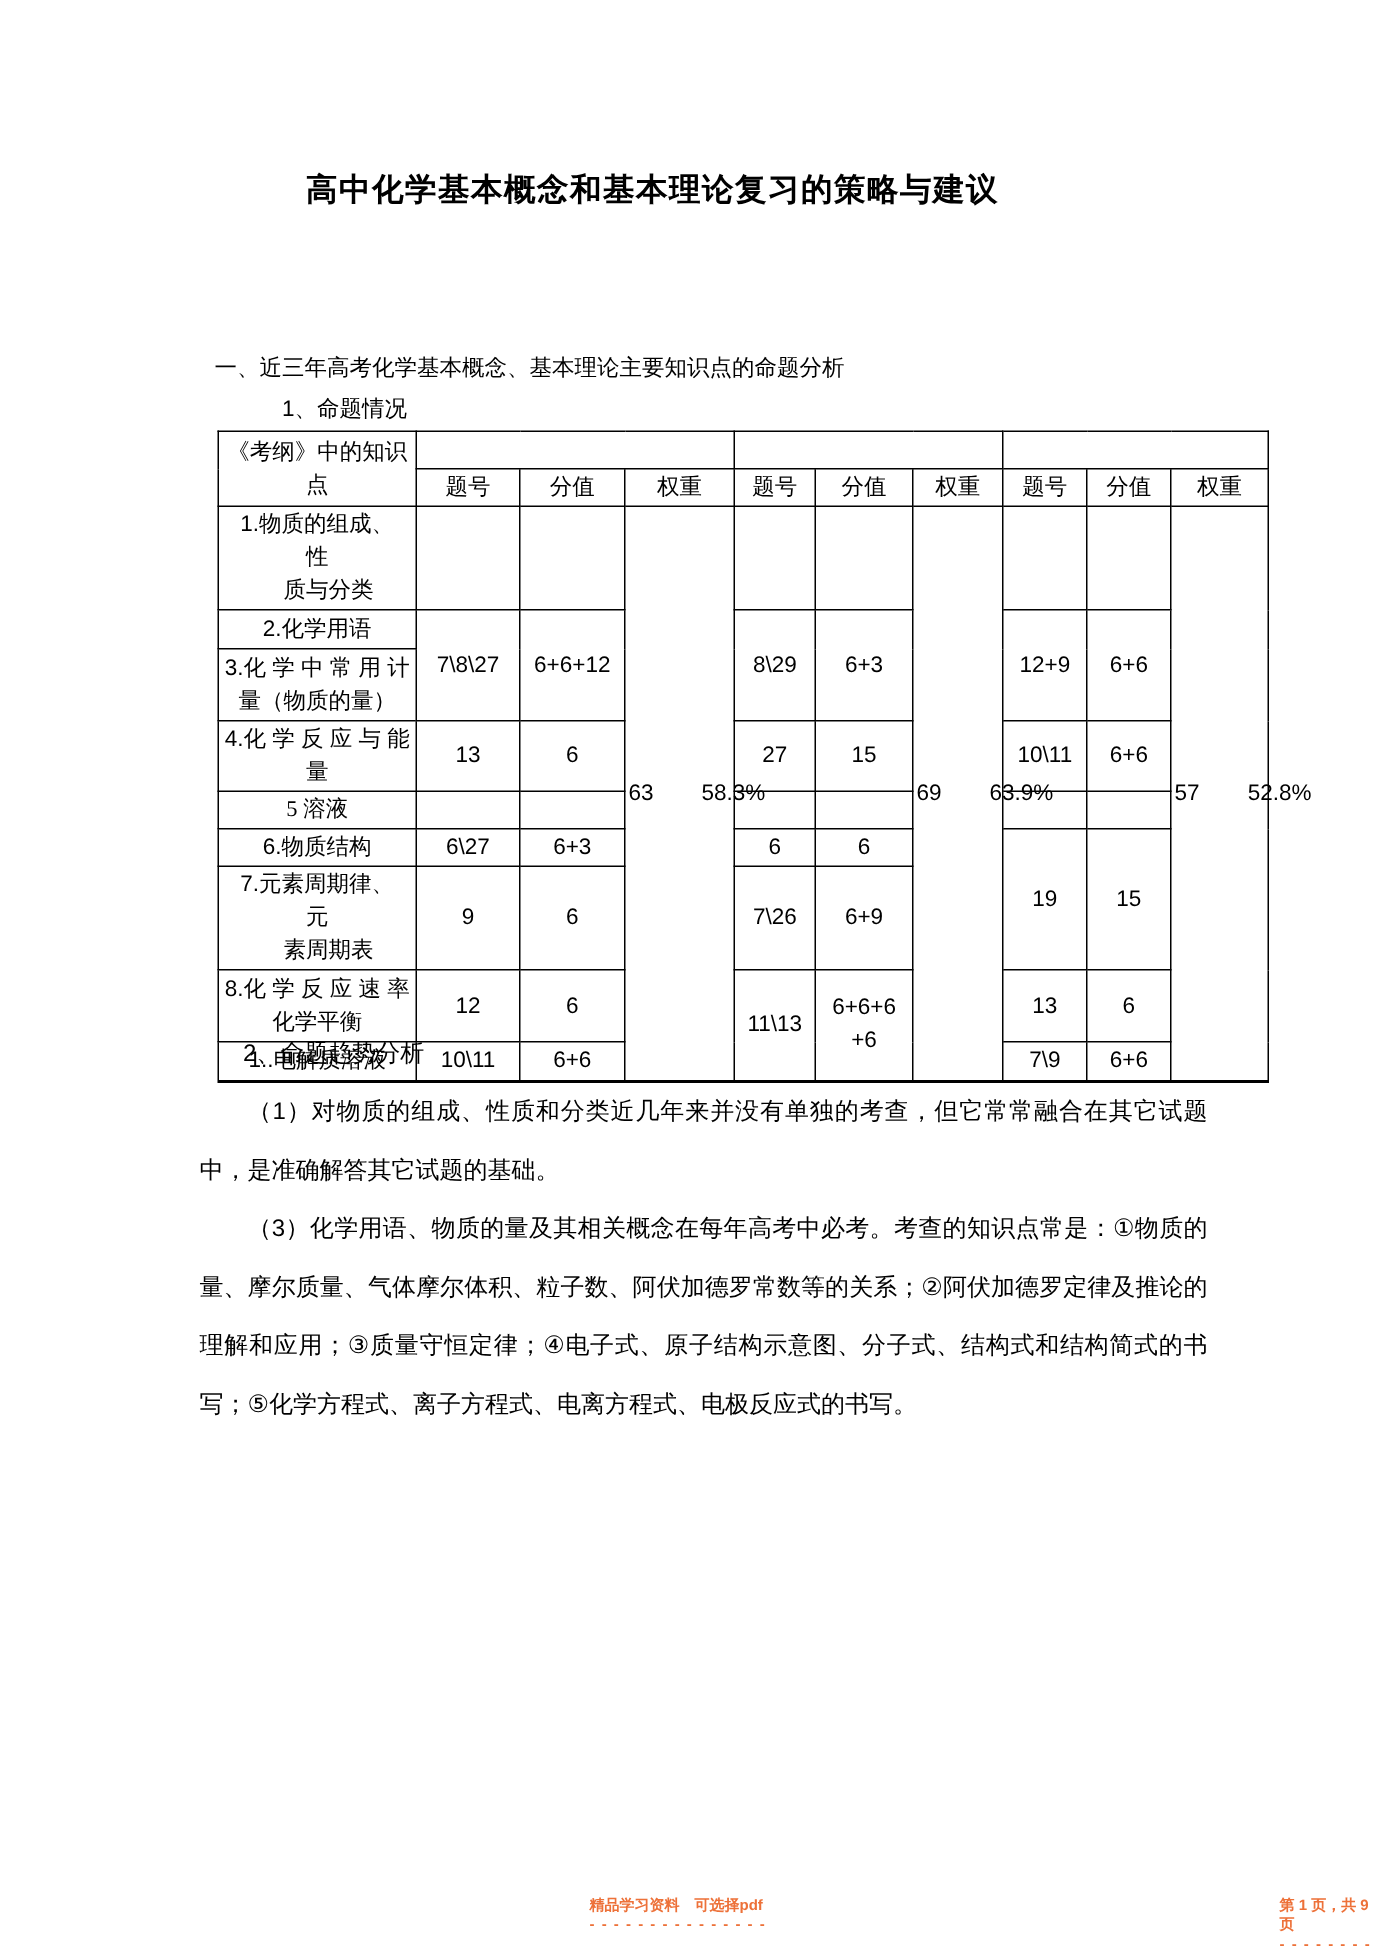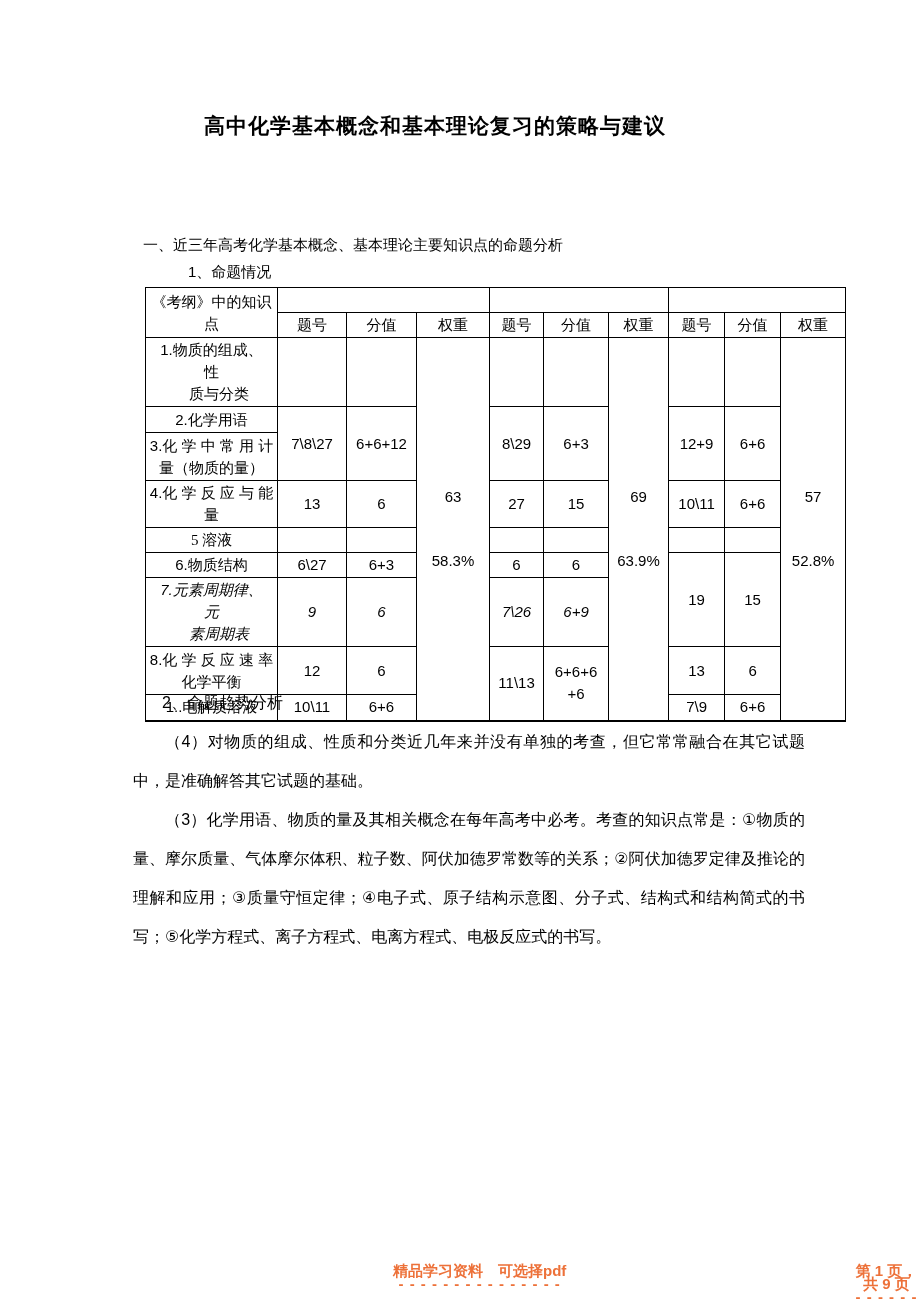--- a/index.html
+++ b/index.html
@@ -21,31 +21,31 @@
     font-size:15px; border-bottom:2px solid #000;margin-left:12px;
   }
   table.exam td{
     border:1px solid #000; text-align:center; vertical-align:middle;
     padding:1px 2px; line-height:22px;
   }
   td.lbl{ text-align:left; padding-left:5px; white-space:pre-line; }
   td.pre{ white-space:pre-line; }
   td.corner{ text-align:center; white-space:pre-line; line-height:23px; }
   .wcell{ vertical-align:middle; }
-  .wcell .winner{ display:flex; flex-direction:column; align-items:center; justify-content:space-between; gap:42px; height:100%; }
+  .wcell .winner{ display:flex; flex-direction:row; align-items:center; justify-content:space-between; gap:32px; height:100%; }
   tr.rh1{ height:25px; } tr.rh2{ height:24px; }
   tr.r1{ height:48px; } tr.r2{ height:26px; } tr.r3{ height:48px; }
   tr.r4{ height:46px; } tr.r5{ height:25px;font-family:Liberation Serif, serif; } tr.r6{ height:25px; }
-  tr.r7{ height:48px;font-style:italic; } tr.r8{ height:48px; } tr.r9{ height:26px; }
+  tr.r7{ height:48px; } tr.r8{ height:48px; } tr.r9{ height:26px; }
 
   .textblock{ position:absolute; left:133px; top:683px; width:672px; font-size:16px; line-height:39px; }
   .sub-heading{ padding-left:29px; }
   .para{ text-indent:2em; text-align:justify; }
 
-  .footer{ position:absolute; color:#ED7139; font-size:15px; font-weight:700; line-height:13px;text-align:center; }
+  .footer{ position:absolute; color:#ED7139; font-size:10px; font-weight:700; line-height:13px; }
   .footer .dashes{ letter-spacing:1px; font-weight:700; }
   .footer-left{ left:393px; top:1264px; }
   .footer-right{ left:853px; top:1264px; }
 </style>
 </head>
 <body>
 
 <div class="page">
 
   <div class="doc-title">高中化学基本概念和基本理论复习的策略与建议</div>
@@ -180,21 +180,21 @@
         <td>10\11</td>
         <td>6+6</td>
         <td>7\9</td>
         <td>6+6</td>
       </tr>
     </tbody>
   </table>
 
   <div class="textblock">
     <div class="sub-heading">2、命题趋势分析</div>
-    <p class="para">（4）对物质的组成、性质和分类近几年来并没有单独的考查，但它常常融合在其它试题中，是准确解答其它试题的基础。</p>
+    <p class="para">（1）对物质的组成、性质和分类近几年来并没有单独的考查，但它常常融合在其它试题中，是准确解答其它试题的基础。</p>
     <p class="para">（3）化学用语、物质的量及其相关概念在每年高考中必考。考查的知识点常是：①物质的量、摩尔质量、气体摩尔体积、粒子数、阿伏加德罗常数等的关系；②阿伏加德罗定律及推论的理解和应用；③质量守恒定律；④电子式、原子结构示意图、分子式、结构式和结构简式的书写；⑤化学方程式、离子方程式、电离方程式、电极反应式的书写。</p>
   </div>
 
   <div class="footer footer-left">
     <div>精品学习资料　可选择pdf</div>
     <div class="dashes">- - - - - - - - - - - - - - -</div>
   </div>
   <div class="footer footer-right">
     <div>第 1 页，共 9 页</div>
     <div class="dashes">- - - - - - - - -</div>

